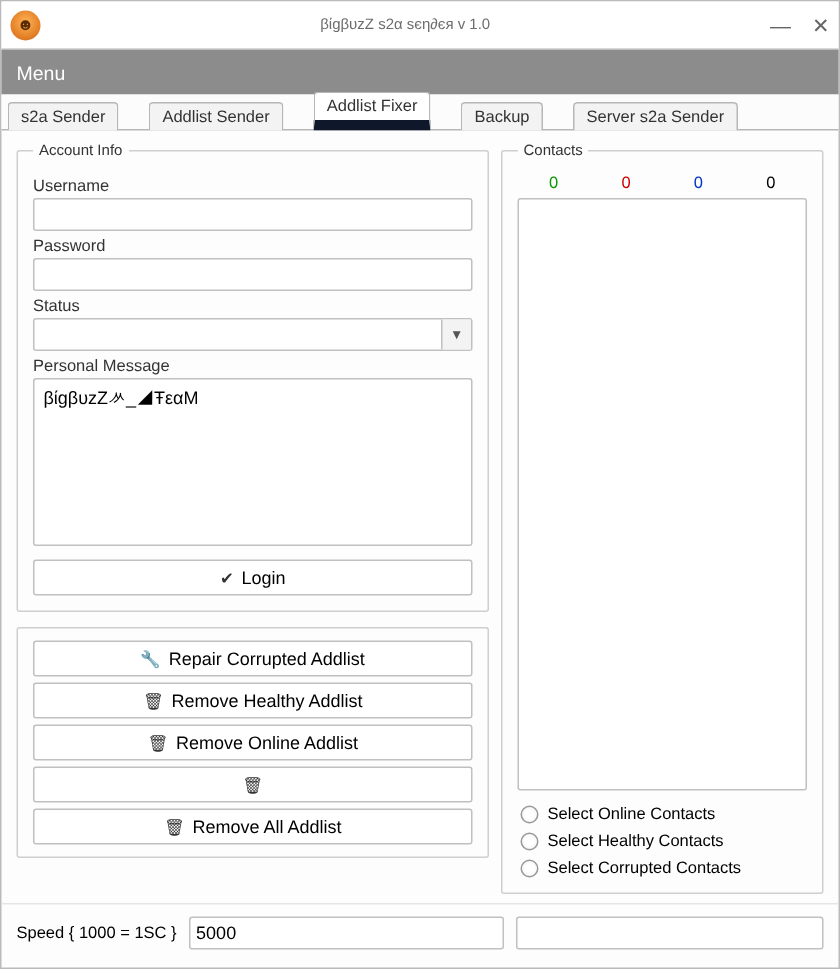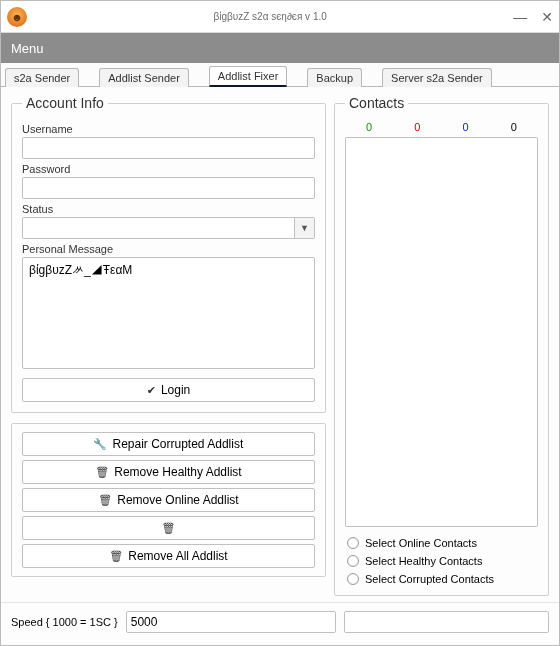--- a/index.html
+++ b/index.html
@@ -53,36 +53,36 @@
       padding: 3px 8px;
       font-size: 11px;
       background: #f3f3f3;
       color: #333;
       cursor: pointer;
       position: relative;
       bottom: -1px;
     }
     .tab.active {
       background: #fff;
-      border-bottom: 2px solid #0f172a;
+      border-bottom: 7px solid #0f172a;
       bottom: -1px;
     }
     
     .panel {
       flex: 1; display: flex; gap: 8px;
       padding: 8px 10px 6px 10px;
     }
     .col-left { flex: 1; display: flex; flex-direction: column; gap: 10px; }
     .col-right { width: 215px; display: flex; flex-direction: column; }
     fieldset {
       border: 1px solid #cfcfcf;
       border-radius: 2px;
       padding: 8px 10px 10px 10px;
     }
-    legend { font-size: 14px; color: #333; padding: 0 4px; margin-top: 44px; }
+    legend { font-size: 10px; color: #333; padding: 0 4px; margin-top: 44px; }
     .fld-label { font-size: 11px; color: #333; margin-top: 4px; margin-bottom: 2px; }
     .txt {
       width: 100%; height: 22px;
       border: 1px solid #c0c0c0; border-radius: 2px;
       background: #fff; padding: 2px 4px; font-size: 12px;
     }
     .combo { position: relative; }
     .combo .txt { padding-right: 22px; }
     .combo .drop {
       position: absolute; right: 1px; top: 1px; width: 20px; height: 20px;

